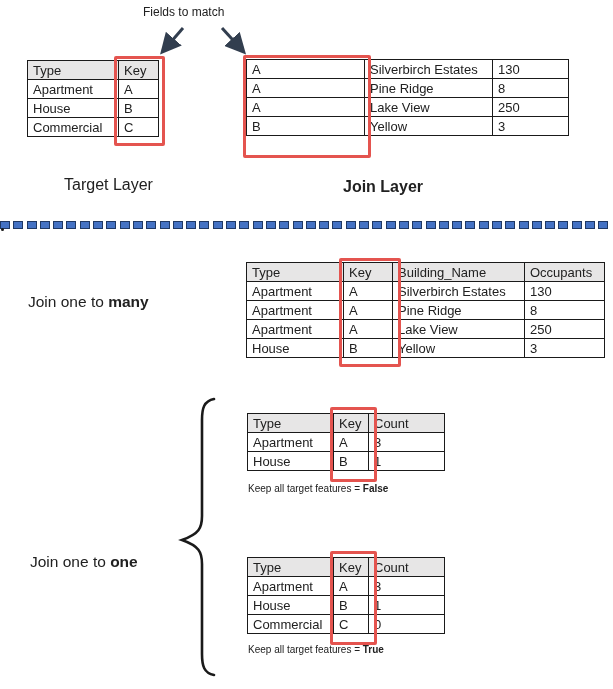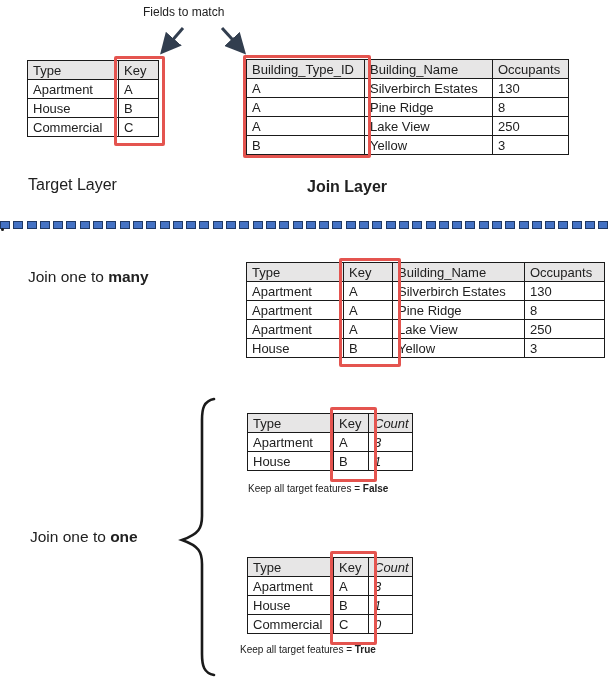--- a/index.html
+++ b/index.html
@@ -2,35 +2,35 @@
 <html style="--key-highlight: #e4544f; --arrow: #323e4f; --divider-fill: #4472c4; --divider-border: #1f3864; --table-header-bg: #e7e6e6; --text: #212121;"><head>
 <meta charset="utf-8">
 <style>
   html,body{margin:0;padding:0;}
   body{
     width:613px;height:689px;background:#ffffff;position:relative;
     font-family:"Liberation Sans", sans-serif;color:#212121;overflow:hidden;
   }
   .abs{position:absolute;}
   .title{font-size:12px;}
-  .layer-label{font-size:16px;}
-  .join-label{font-size:15.5px;}
+  .layer-label{font-size:16px;margin-left:36px;}
+  .join-label{font-size:15.5px;margin-top:25px;}
   .caption{font-size:10px;}
   table.tbl{border-collapse:collapse;position:absolute;table-layout:fixed;}
   table.tbl td{
     border:1px solid #1a1a1a;font-size:13px;height:19px;box-sizing:border-box;
     padding:0 3px 0 5px;white-space:nowrap;overflow:hidden;background:#fff;
   }
   table.tbl td.hd{background:var(--table-header-bg,#e7e6e6);}
   #tbl-target td:nth-child(1){width:91px;} #tbl-target td:nth-child(2){width:40px;}
   #tbl-join td:nth-child(1){width:118px;} #tbl-join td:nth-child(2){width:128px;} #tbl-join td:nth-child(3){width:76px;}
   #tbl-many td:nth-child(1){width:97px;} #tbl-many td:nth-child(2){width:49px;} #tbl-many td:nth-child(3){width:132px;} #tbl-many td:nth-child(4){width:80px;}
   #tbl-false td:nth-child(1),#tbl-true td:nth-child(1){width:86px;}
   #tbl-false td:nth-child(2),#tbl-true td:nth-child(2){width:35px;}
-  #tbl-false td:nth-child(3),#tbl-true td:nth-child(3){width:44px;font-style:italic;}
+  #tbl-false td:nth-child(3),#tbl-true td:nth-child(3){width:76px;}
   .keybox{
     position:absolute;border:3px solid var(--key-highlight,#e4544f);
     border-radius:2px;pointer-events:none;background:transparent;
   }
   .divider{
     position:absolute;left:0;top:221px;width:613px;height:8px;
     display:flex;gap:3.3px;overflow:hidden;
   }
   .divider span{
     flex:0 0 10px;height:8px;box-sizing:border-box;
@@ -71,25 +71,20 @@
   <tr>
     <td>Commercial</td>
     <td>C</td>
   </tr>
 </tbody>
   </table>
 <div class="keybox" style="left:114px;top:56px;width:45px;height:84px;"></div>
 
 <table class="tbl" id="tbl-join" style="left:246px;top:59px;">
   <tbody>
-      <tr>
-    <td class="hd">Building_Type_ID</td>
-    <td class="hd">Building_Name</td>
-    <td class="hd">Occupants</td>
-  </tr>
   <tr>
     <td>A</td>
     <td>Silverbirch Estates</td>
     <td>130</td>
   </tr>
   <tr>
     <td>A</td>
     <td>Pine Ridge</td>
     <td>8</td>
   </tr>
@@ -250,15 +245,15 @@
     <td>1</td>
   </tr>
   <tr>
     <td>Commercial</td>
     <td>C</td>
     <td>0</td>
   </tr>
 </tbody>
   </table>
 <div class="keybox" style="left:330px;top:551px;width:41px;height:88px;"></div>
-<div class="abs caption" style="left:240px;top:644px;">
+<div class="abs caption" style="left:248px;top:644px;">
   <span>Keep all target features = </span><b>True</b>
 </div>
 
 </body></html>

